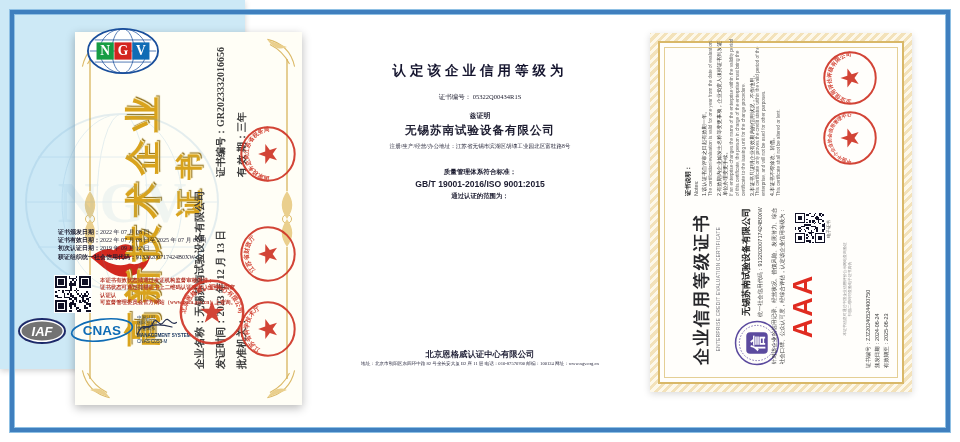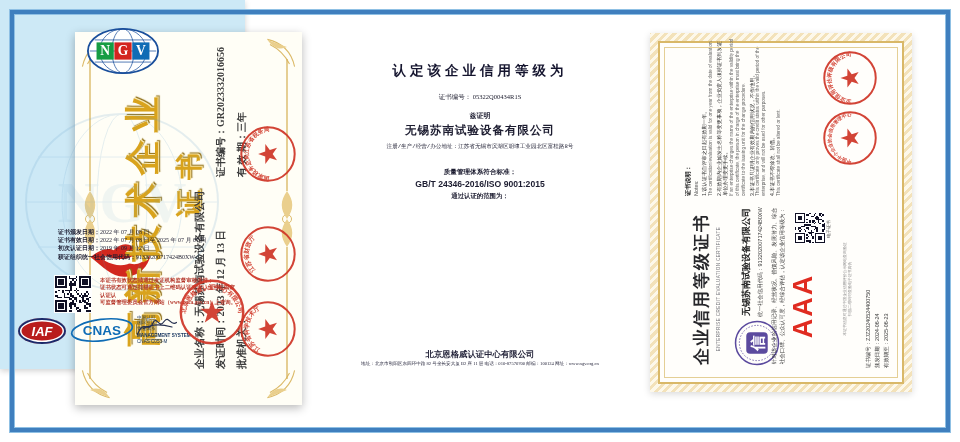--- a/index.html
+++ b/index.html
@@ -17,21 +17,21 @@
   .lc-sub{left:188px;top:96px;font-weight:900;font-size:27px;letter-spacing:10px;color:#d9a31c;
           text-shadow:1px 1px 0 #f7e6ac,2px 2px 1px #8d6c13;}
   .lc-block{font-size:10.5px;font-weight:700;color:#3c3c3c;line-height:21px;white-space:nowrap;}
   .ornament{opacity:.9;}
   .seal{position:absolute;opacity:.92;}
   
   #midcert{left:358px;top:25px;width:245px;height:369px;background:#cde9f6;box-shadow:0 2px 6px rgba(0,0,0,.18);overflow:hidden;}
   #midframe{position:absolute;inset:10px;border:4px solid #3f7fbe;box-shadow:inset 0 0 0 1px #8fc0e4,0 0 0 1px #8fc0e4;}
   .m-title{left:0;right:0;top:62px;text-align:center;font-size:13.5px;font-weight:900;letter-spacing:4px;color:#14142e;}
   .m-certno{left:0;right:0;top:93px;text-align:center;font-size:6.5px;color:#223;}
-  .m-line{left:0;right:0;text-align:center;color:#1c1c30;font-family:Liberation Mono, monospace;}
+  .m-line{left:0;right:0;text-align:center;color:#1c1c30;}
   .m-rows{left:58px;top:228px;font-size:6px;color:#1c1c30;line-height:8.2px;}
   .m-rows b{font-weight:700;}
   .m-rednote{left:100px;top:277px;width:138px;font-size:5.4px;color:#b5372b;line-height:7.4px;font-weight:700;}
   .m-footer{left:0;right:0;text-align:center;color:#26263c;}
   
   #rightwrap{left:650px;top:33px;width:262px;height:359px;box-shadow:0 2px 7px rgba(0,0,0,.15);}
   #rightinner{width:359px;height:262px;transform:rotate(-90deg) translateX(-359px);
       background:repeating-linear-gradient(45deg,#f3e2ba 0 3px,#fdf8ea 3px 6px);}
   #rc-paper{position:absolute;inset:8px;background:#fffefb;border:2px solid #d9b868;}
   #rc-paper::after{content:"";position:absolute;inset:4px;border:1px solid #e4cf95;pointer-events:none;}
@@ -141,21 +141,21 @@
       <text x="31" y="46" text-anchor="middle" font-size="22" font-weight="bold" fill="#fff">N</text>
       <text x="60" y="46" text-anchor="middle" font-size="22" font-weight="bold" fill="#fff">G</text>
       <text x="89" y="46" text-anchor="middle" font-size="22" font-weight="bold" fill="#fff">V</text>
     </svg>
     <div class="abs m-title">认定该企业信用等级为</div>
     <div class="abs m-certno">证书编号： 05322Q00434R1S</div>
     <div class="abs m-line" style="top:111px;font-size:7px;font-weight:700">兹证明</div>
     <div class="abs m-line" style="top:123px;font-size:11.5px;font-weight:900;letter-spacing:1px">无锡苏南试验设备有限公司</div>
     <div class="abs m-line" style="top:143px;font-size:5.6px">注册/生产/经营/办公地址：江苏省无锡市滨湖区胡埭工业园北区富桂路8号</div>
     <div class="abs m-line" style="top:168px;font-size:6.6px;font-weight:700">质量管理体系符合标准：</div>
-    <div class="abs m-line" style="top:179px;font-size:8.6px;font-weight:900;font-family:'Liberation Sans',sans-serif">GB/T 24346-2016/ISO 9001:2015</div>
+    <div class="abs m-line" style="top:179px;font-size:8.6px;font-weight:900;font-family:'Liberation Sans',sans-serif">GB/T 19001-2016/ISO 9001:2015</div>
     <div class="abs m-line" style="top:192px;font-size:6.4px;font-weight:700">通过认证的范围为：</div>
     <div class="abs m-rows">
       <div><b>证书颁发日期：</b><span>2022 年 07 月 08 日</span></div>
       <div><b>证书有效日期：</b><span>2022 年 07 月 08 日至 2025 年 07 月 07 日</span></div>
       <div><b>初次认证日期：</b><span>2019 年 09 月 12 日</span></div>
       <div><b>获证组织统一社会信用代码：</b><span>91320200717424B0XW</span></div>
     </div>
     <div class="qrbox" style="left:54px;top:275px;width:36px;height:36px"><svg width="100%" height="100%" viewBox="0 0 21 21" shape-rendering="crispEdges">
           <rect width="21" height="21" fill="#fff"></rect>
           <rect x="8" y="0" width="1" height="1" fill="#101025"></rect>
@@ -275,21 +275,21 @@
           <rect x="0" y="14" width="7" height="7" fill="#101025"></rect>
           <rect x="1" y="15" width="5" height="5" fill="#fff"></rect>
           <rect x="2" y="16" width="3" height="3" fill="#101025"></rect>
         </svg></div>
     <div class="abs m-rednote">
       <div>本证书有效状态须通过发证机构监督审核保持；</div>
       <div>证书状态可通过扫描证书上二维码认证查询，也可在国家认证认</div>
       <div>可监督管理委员会官方网站（www.cnca.gov.cn）上查询。</div>
     </div>
 
-    <div class="abs" style="left:18px;top:318px;width:48px;height:26px;background:#b91c1c;border-radius:50%;
+    <div class="abs" style="left:18px;top:318px;width:48px;height:26px;background:#737373;border-radius:50%;
          box-shadow:inset 0 0 0 2px #1b2a6b,inset 0 0 0 3.5px #fff;display:flex;align-items:center;justify-content:center">
       <span style="color:#fff;font-weight:900;font-style:italic;font-size:13px;font-family:'Liberation Sans',sans-serif">IAF</span>
     </div>
 
     <svg class="abs" style="left:70px;top:314px" width="64" height="32" viewBox="0 0 90 40">
       <ellipse cx="45" cy="20" rx="43" ry="15" fill="none" stroke="#0f6cb5" stroke-width="2.4" transform="rotate(-7 45 20)"></ellipse>
       <text x="45" y="27" text-anchor="middle" font-size="19" font-weight="bold" fill="#0f6cb5" font-family="Liberation Sans,sans-serif">CNAS</text>
     </svg>
     <div class="abs" style="left:137px;top:315px;font-size:4.6px;color:#14325c;line-height:5.4px;font-family:'Liberation Sans',sans-serif">
       <div>中国认可</div>

